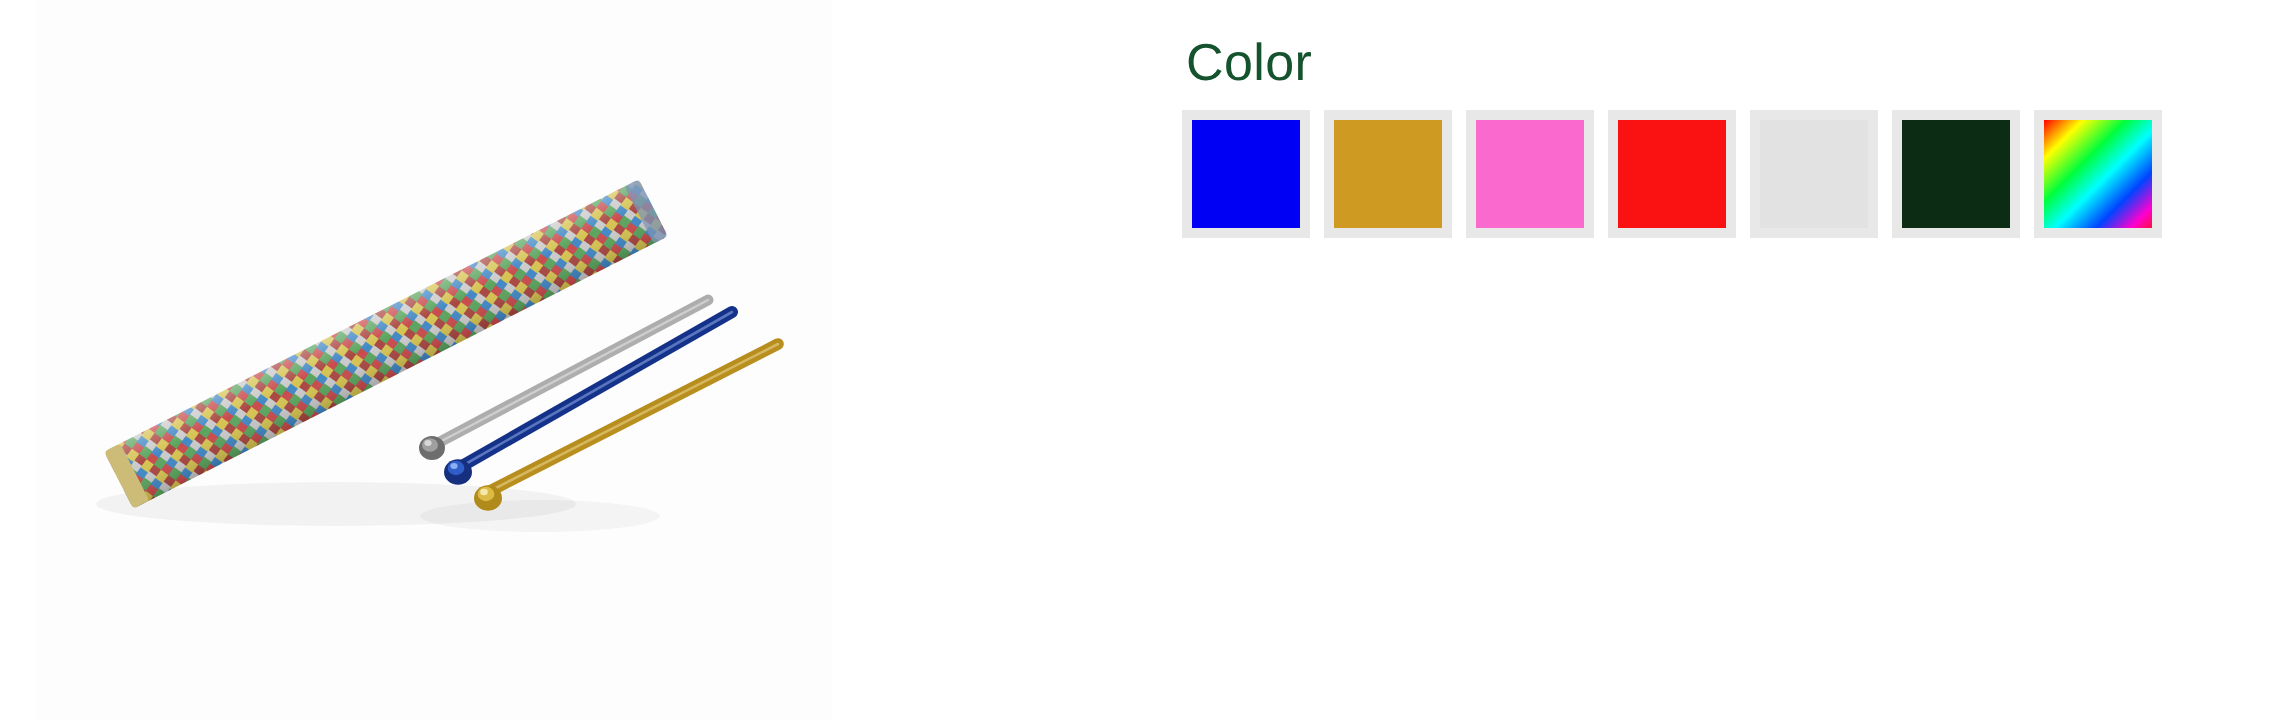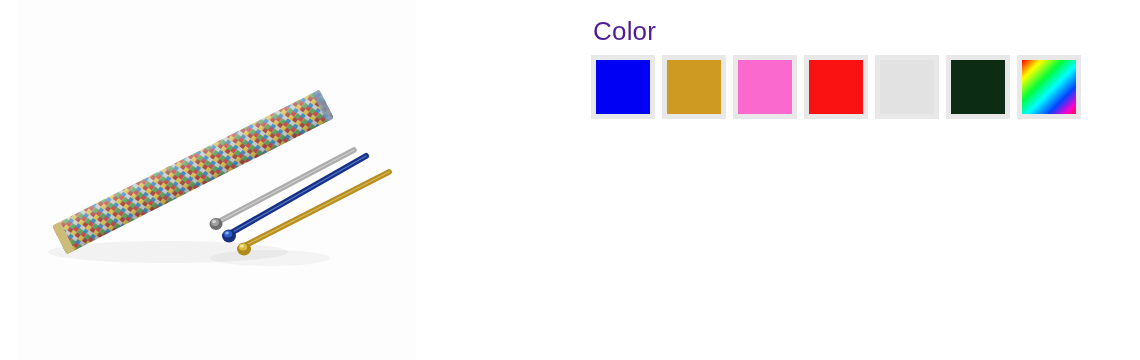--- a/index.html
+++ b/index.html
@@ -159,21 +159,21 @@
           <ellipse cx="226" cy="249" rx="7" ry="6.4" fill="#b08a1a"></ellipse>
           <ellipse cx="225" cy="247" rx="4.2" ry="3.6" fill="#dcbb44"></ellipse>
           <ellipse cx="224" cy="246" rx="1.9" ry="1.6" fill="#f6e7ae"></ellipse>
         </g>
       </svg>
     </div>
   </div>
 
   <div class="option-group">
 
-    <div class="option-label" style="color: #4c1d95;">Color</div>
+    <div class="option-label" style="color: #14532d;">Color</div>
 
     <div class="swatch-row">
 
       <div class="swatch" title="Blue" style="background: rgb(232, 232, 232);">
         <span class="swatch-fill" style="background: rgb(0, 0, 245);"></span>
       </div>
 
       <div class="swatch" title="Gold" style="background: rgb(232, 232, 232);">
         <span class="swatch-fill" style="background: rgb(206, 154, 34);"></span>
       </div>

